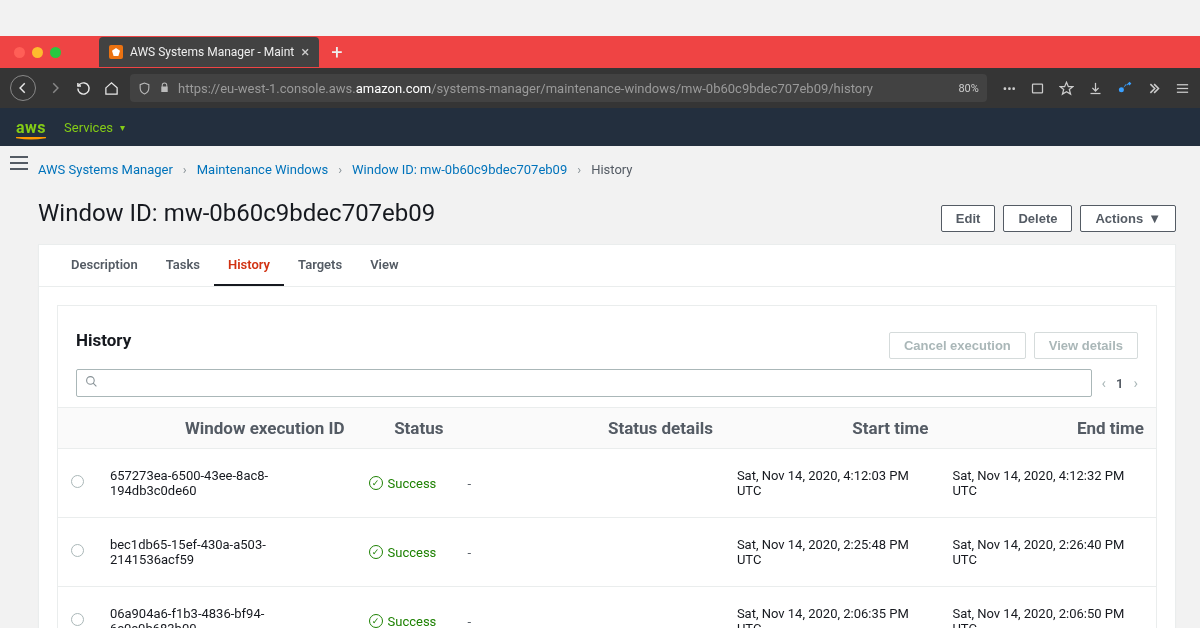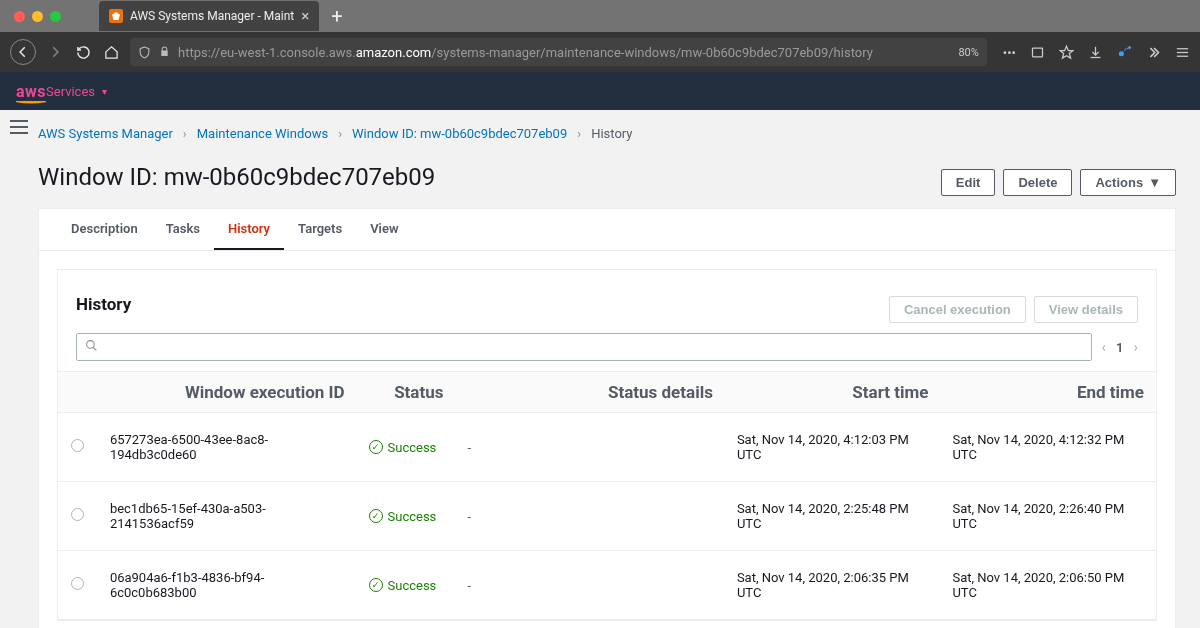--- a/index.html
+++ b/index.html
@@ -1,19 +1,19 @@
 <!DOCTYPE html>
 <html><head>
 <meta charset="utf-8">
 <style>
   * { box-sizing: border-box; margin: 0; padding: 0; }
   body { font-family: -apple-system, BlinkMacSystemFont, "Segoe UI", Roboto, Arial, sans-serif; background: #f2f2f2; font-size: 13px; color: #16191f; }
 
   
-  .browser-chrome { background: #737373; }
+  .browser-chrome { background: #ef4444; margin-top: 36px; }
   .tab-strip { display: flex; align-items: center; height: 32px; padding: 0 8px; }
   .traffic-lights { display: flex; gap: 7px; padding: 0 10px 0 6px; }
   .tl { width: 11px; height: 11px; border-radius: 50%; }
   .tl-red { background: #ff5f57; }
   .tl-yellow { background: #febc2e; }
   .tl-green { background: #28c840; }
   .shield-icon-sm { width: 13px; height: 13px; display:inline-flex; align-items:center; justify-content:center; }
   .browser-tab { display: flex; align-items: center; gap: 7px; background: #424242; color: #eee; height: 30px; padding: 0 10px; border-radius: 4px 4px 0 0; max-width: 230px; margin-left: 28px;}
   .tab-favicon { width: 14px; height: 14px; background: #ec7211; border-radius: 2px; position:relative; }
   .tab-favicon::after{content:""; position:absolute; inset:3px; background:#fff; clip-path: polygon(50% 0, 100% 35%, 80% 100%, 20% 100%, 0 35%);}
@@ -27,21 +27,21 @@
   .url-bar { flex: 1; display: flex; align-items: center; background: #424242; border-radius: 4px; height: 28px; padding: 0 8px; gap: 8px; color: #ccc; font-size: 13px;}
   .url-text { flex: 1; white-space: nowrap; overflow: hidden; }
   .url-dim { color: #9a9a9a; }
   .url-bright { color: #fff; }
   .zoom-lvl { color:#ccc; font-size:11px; }
   .nav-right-icons { display:flex; align-items:center; gap:14px; margin-left:6px; color:#ccc;}
   .nav-right-icons span { cursor:pointer; display:inline-flex; }
   .key-icon { color:#3aa0ff; }
 
   
-  .aws-header { background: #232f3e; color: #ec4899; height: 38px; display: flex; align-items: center; padding: 0 16px; font-size: 13px; }
+  .aws-header { background: #232f3e; color: #84cc16; height: 38px; display: flex; align-items: center; padding: 0 16px; gap: 18px; font-size: 13px; }
   .aws-logo { font-weight: 700; font-size: 16px; letter-spacing: 0.5px; position:relative; }
   .aws-logo::after { content:""; position:absolute; left:0; right:0; bottom:-3px; height:3px; background:#ff9900; border-radius: 0 0 6px 6px / 0 0 12px 12px; clip-path: ellipse(60% 100% at 50% 0);}
   .aws-services { display: flex; align-items: center; gap: 5px; cursor: pointer; }
   .aws-spacer { flex: 1; }
   .aws-right { display: flex; align-items: center; gap: 20px; }
   .aws-right-item { display: flex; align-items: center; gap: 4px; cursor: pointer; font-size:12px; }
   .caret-down::after { content: "▾"; font-size: 10px; margin-left: 2px; }
 
   
   .page-wrap { display: flex; }

